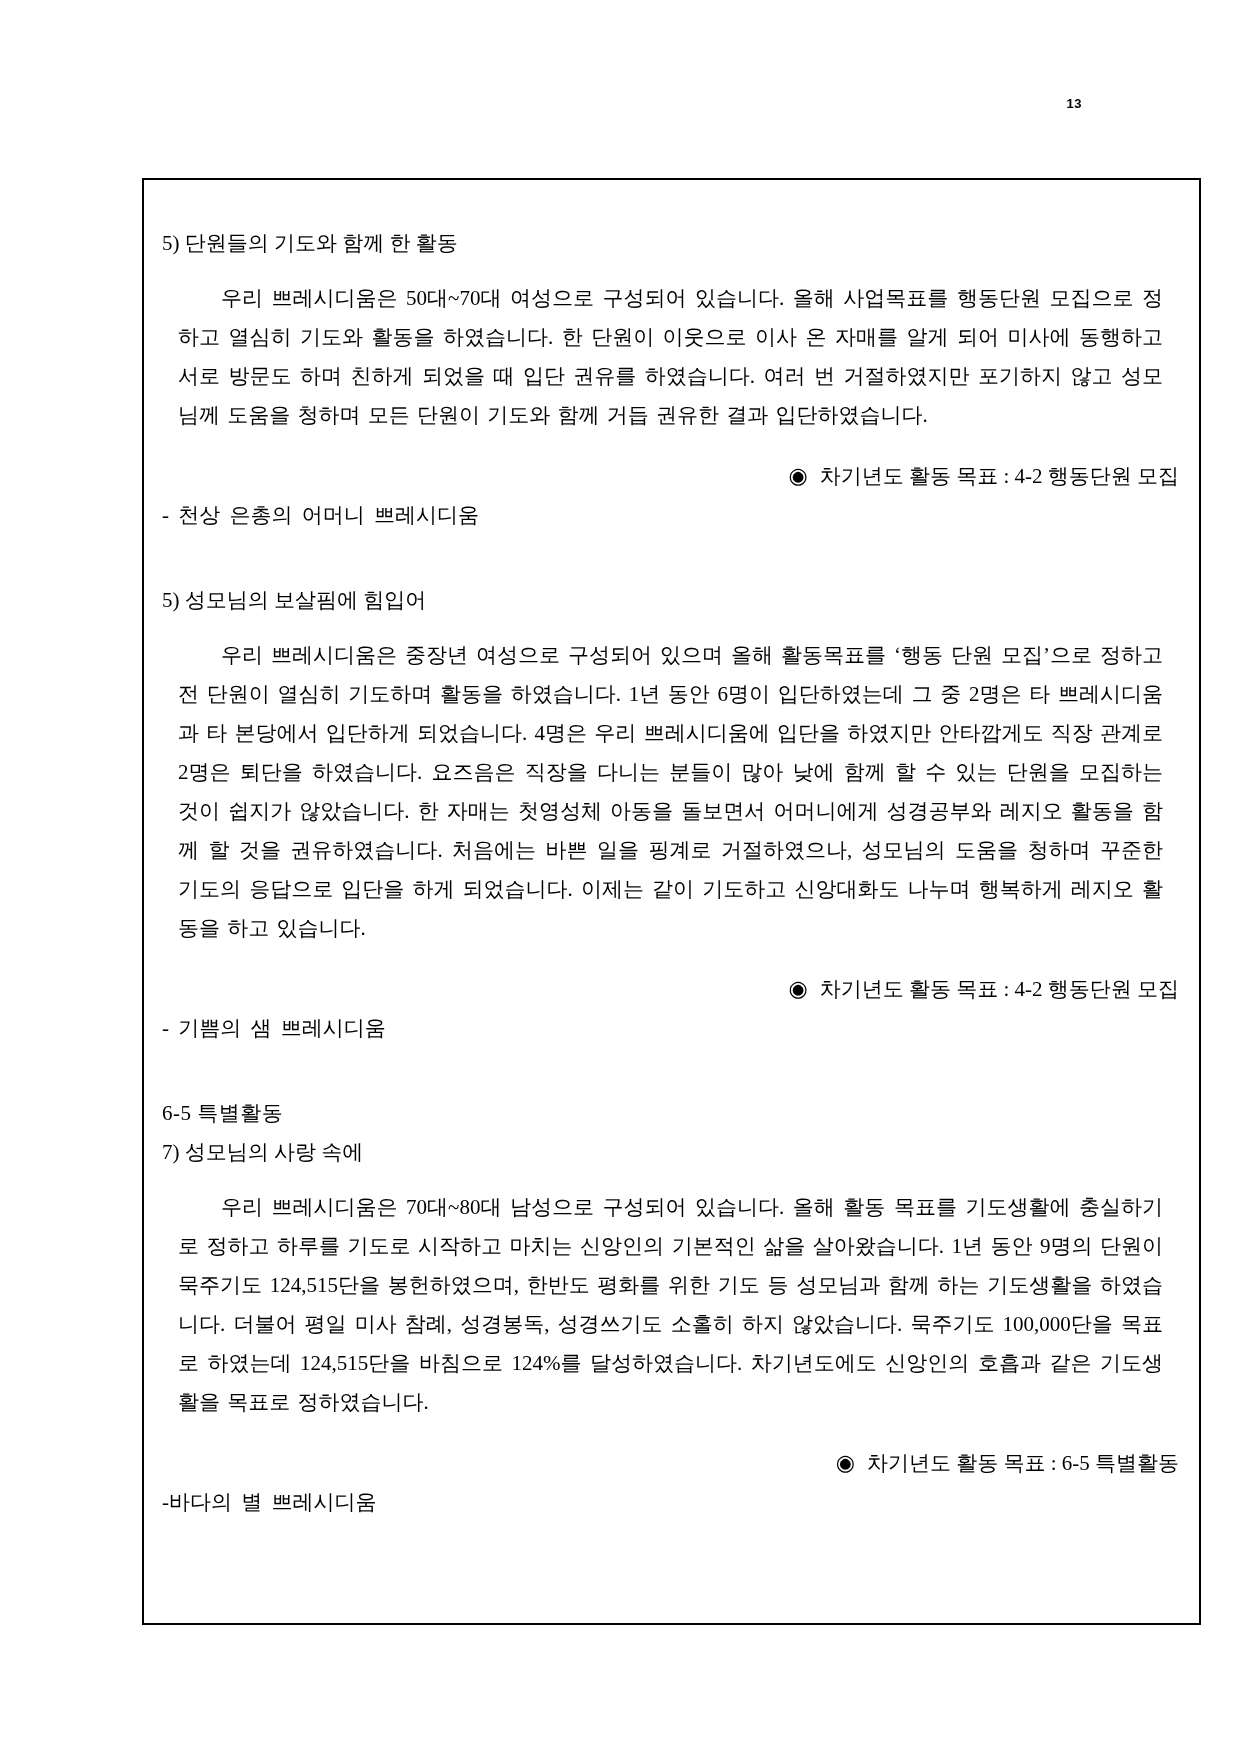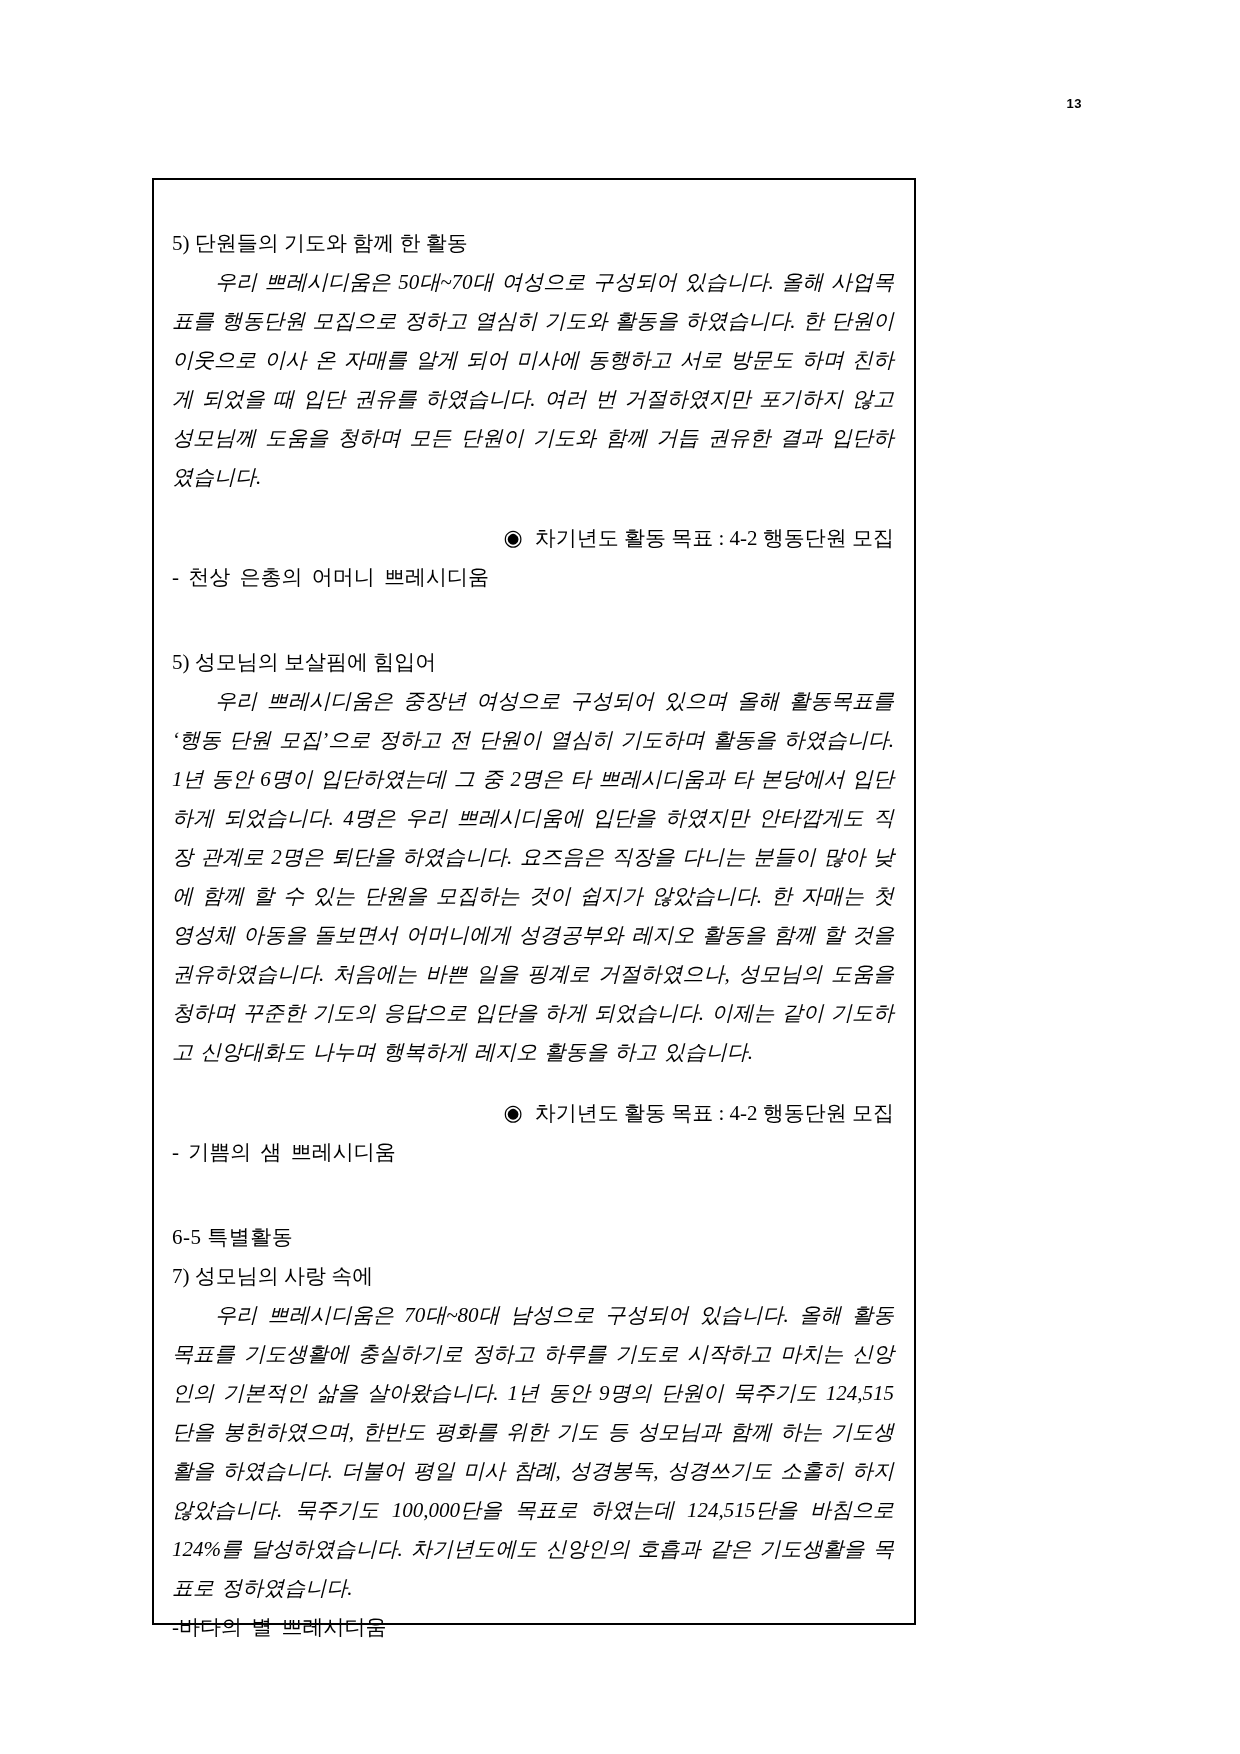--- a/index.html
+++ b/index.html
@@ -24,47 +24,46 @@
     position: absolute;
     top: 96px;
     right: 158px;
     font-family: "Liberation Sans", "DejaVu Sans", sans-serif;
     font-size: 13px;
     font-weight: bold;
     letter-spacing: 0.5px;
   }
   .content-box {
     position: absolute;
-    left: 152px;
+    left: 142px;
     top: 178px;
-    width: 764px;
+    width: 1059px;
     height: 1447px;
     border: 2px solid #000000;
     box-sizing: border-box;
   }
   .content-inner {
     padding: 44px 20px 0 18px;
     font-size: 21px;
     line-height: 39px;
   }
   .section { margin: 0; }
   .section + .section { margin-top: 46px; }
   .chapter-heading {
     font-weight: normal;
     letter-spacing: 0.5px;
   }
   .section-title {
     font-weight: normal;
   }
   .section-body {
-    margin: 0;
+    margin: 16px;
     text-align: justify;
     text-indent: 43px;
     word-spacing: 2px;
-    font-style: italic;
   }
   .goal-line {
     margin-top: 21px;
     white-space: nowrap;
     text-align: right;
   }
   .goal-bullet {
     display: inline-block;
     margin-right: 12px;
     font-size: 22px;
@@ -99,19 +98,22 @@
         <div class="goal-line">
           <span class="goal-bullet">◉</span><span>차기년도 활동 목표 : 4-2 행동단원 모집</span>
         </div>
         <div class="signature">- 기쁨의 샘 쁘레시디움</div>
       </section>
 
       <section class="section">
         <div class="chapter-heading">6-5 특별활동</div>
         <div class="section-title">7) 성모님의 사랑 속에</div>
         <p class="section-body">우리 쁘레시디움은 70대~80대 남성으로 구성되어 있습니다. 올해 활동 목표를 기도생활에 충실하기로 정하고 하루를 기도로 시작하고 마치는 신앙인의 기본적인 삶을 살아왔습니다. 1년 동안 9명의 단원이 묵주기도 124,515단을 봉헌하였으며, 한반도 평화를 위한 기도 등 성모님과 함께 하는 기도생활을 하였습니다. 더불어 평일 미사 참례, 성경봉독, 성경쓰기도 소홀히 하지 않았습니다. 묵주기도 100,000단을 목표로 하였는데 124,515단을 바침으로 124%를 달성하였습니다. 차기년도에도 신앙인의 호흡과 같은 기도생활을 목표로 정하였습니다.</p>
+        <div class="goal-line">
+          <span class="goal-bullet">◉</span><span>차기년도 활동 목표 : 6-5 특별활동</span>
+        </div>
         <div class="signature">-바다의 별 쁘레시디움</div>
       </section>
 
     </div>
   </div>
 
 </div>
 
 </body></html>

